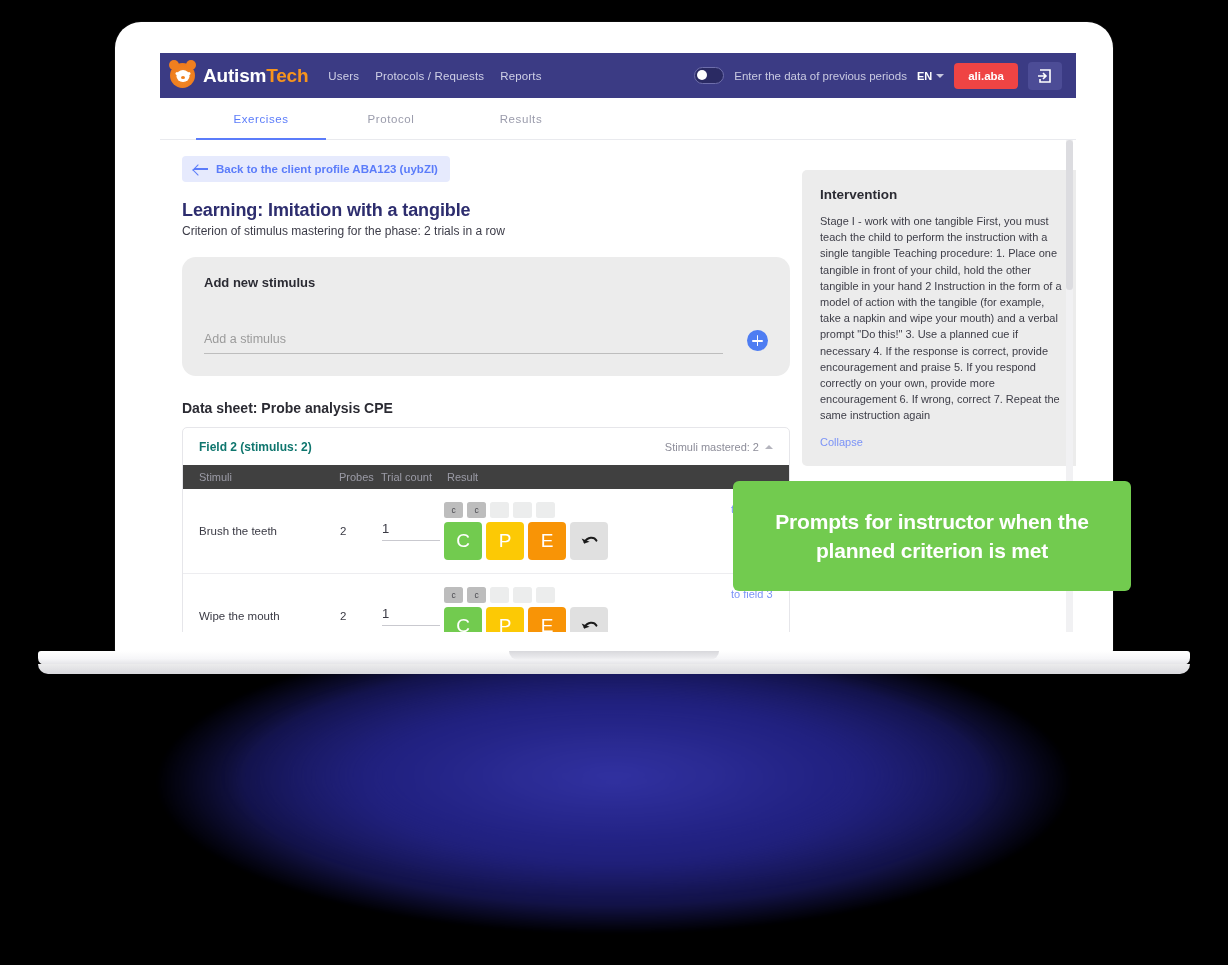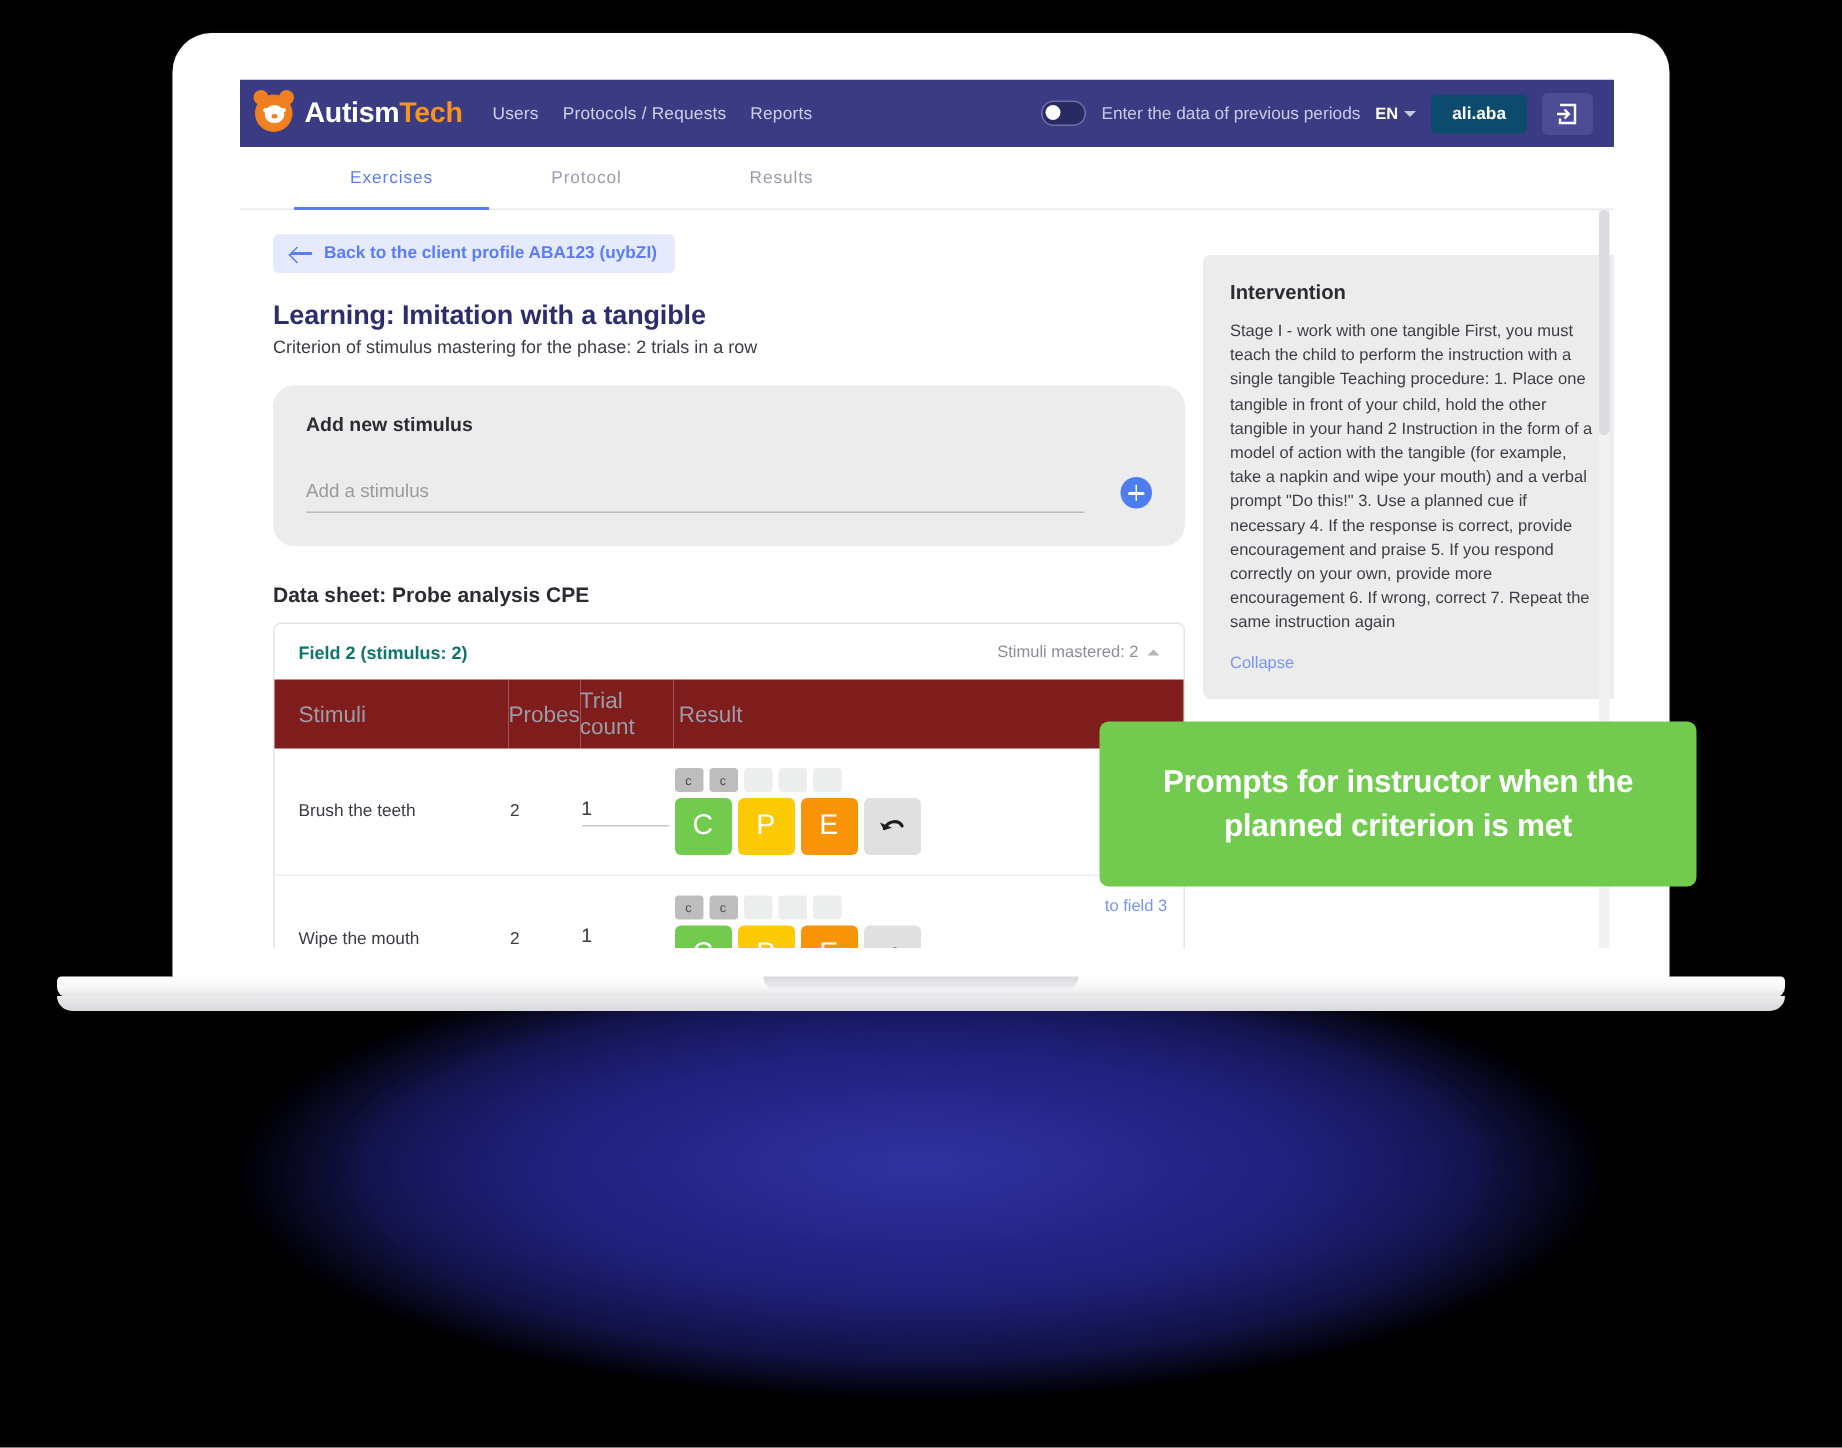--- a/index.html
+++ b/index.html
@@ -104,21 +104,21 @@
   .toggle .knob{
     position:absolute;left:1.5px;top:1.5px;width:10.5px;height:10.5px;border-radius:50%;background:#fff;
   }
   .toggle-label{color:#c9cae1;font-size:11.5px;white-space:nowrap;}
   .lang{display:flex;align-items:center;gap:4px;color:#fff;font-size:11px;font-weight:bold;cursor:pointer;}
   .chev{
     width:0;height:0;border-left:4px solid transparent;border-right:4px solid transparent;
     border-top:4.5px solid #c7c8de;
   }
   .user-btn{
-    background:#0c4a6e;color:#fff;font-size:11.5px;font-weight:bold;
+    background:#ef4444;color:#fff;font-size:11.5px;font-weight:bold;
     padding:7px 14px;border-radius:4px;cursor:pointer;
   }
   .logout-btn{
     background:#4c4c96;width:34px;height:28px;border-radius:4px;
     display:flex;align-items:center;justify-content:center;cursor:pointer;
   }
 
   
   .tabs-bar{
     background:#fff;height:41px;display:flex;align-items:stretch;
@@ -160,21 +160,21 @@
   .page-title{
     margin-top:18px;font-size:18px;font-weight:bold;color:#2d2d6e;letter-spacing:-.1px;
   }
   .page-sub{margin-top:3px;font-size:12px;color:#3c3c48;}
 
   .add-card{
     margin-top:19px;background:#ececec;border-radius:14px;padding:18px 22px 22px 22px;
     position:relative;
   }
   .add-card h3{margin:0;font-size:13px;font-weight:bold;color:#2b2b33;}
-  .add-row{display:flex;align-items:flex-end;margin-top:28px;}
+  .add-row{display:flex;align-items:flex-end;margin-top:40px;}
   .add-input{
     flex:1;border:0;border-bottom:1px solid #bdbdbd;background:transparent;
     font-family:"Liberation Sans",sans-serif;font-size:12.5px;color:#3a3a44;
     padding:0 0 7px 0;outline:none;
   }
   .add-input::placeholder{color:#9b9b9b;}
   .add-plus{
     width:21px;height:21px;border-radius:50%;background:#4e7df2;flex:none;
     margin-left:24px;margin-bottom:3px;position:relative;cursor:pointer;
   }
@@ -197,21 +197,21 @@
   .sheet-head .mastered{
     margin-left:auto;font-size:11px;color:#8d8d99;display:flex;align-items:center;gap:6px;cursor:pointer;
   }
   .caret-up{
     width:0;height:0;border-left:4px solid transparent;border-right:4px solid transparent;
     border-bottom:4.5px solid #b4b4bd;
   }
 
   table.sheet{width:100%;border-collapse:collapse;}
   table.sheet thead th{
-    background:#7f1d1d;color:#9b9ba6;font-size:15px;font-weight:normal;text-align:left;
+    background:#404040;color:#9b9ba6;font-size:11px;font-weight:normal;text-align:left;
     padding:6px 0 6px 0;
   }
   table.sheet thead th.c-stim{padding-left:16px;width:140px;}
   table.sheet thead th.c-probes{width:42px;}
   table.sheet thead th.c-trial{width:62px;}
   table.sheet thead th.c-result{padding-left:4px;}
   table.sheet tbody td{
     border-bottom:1px solid #ededf0;vertical-align:middle;height:82px;
     font-size:11.5px;color:#3a3a44;
   }

